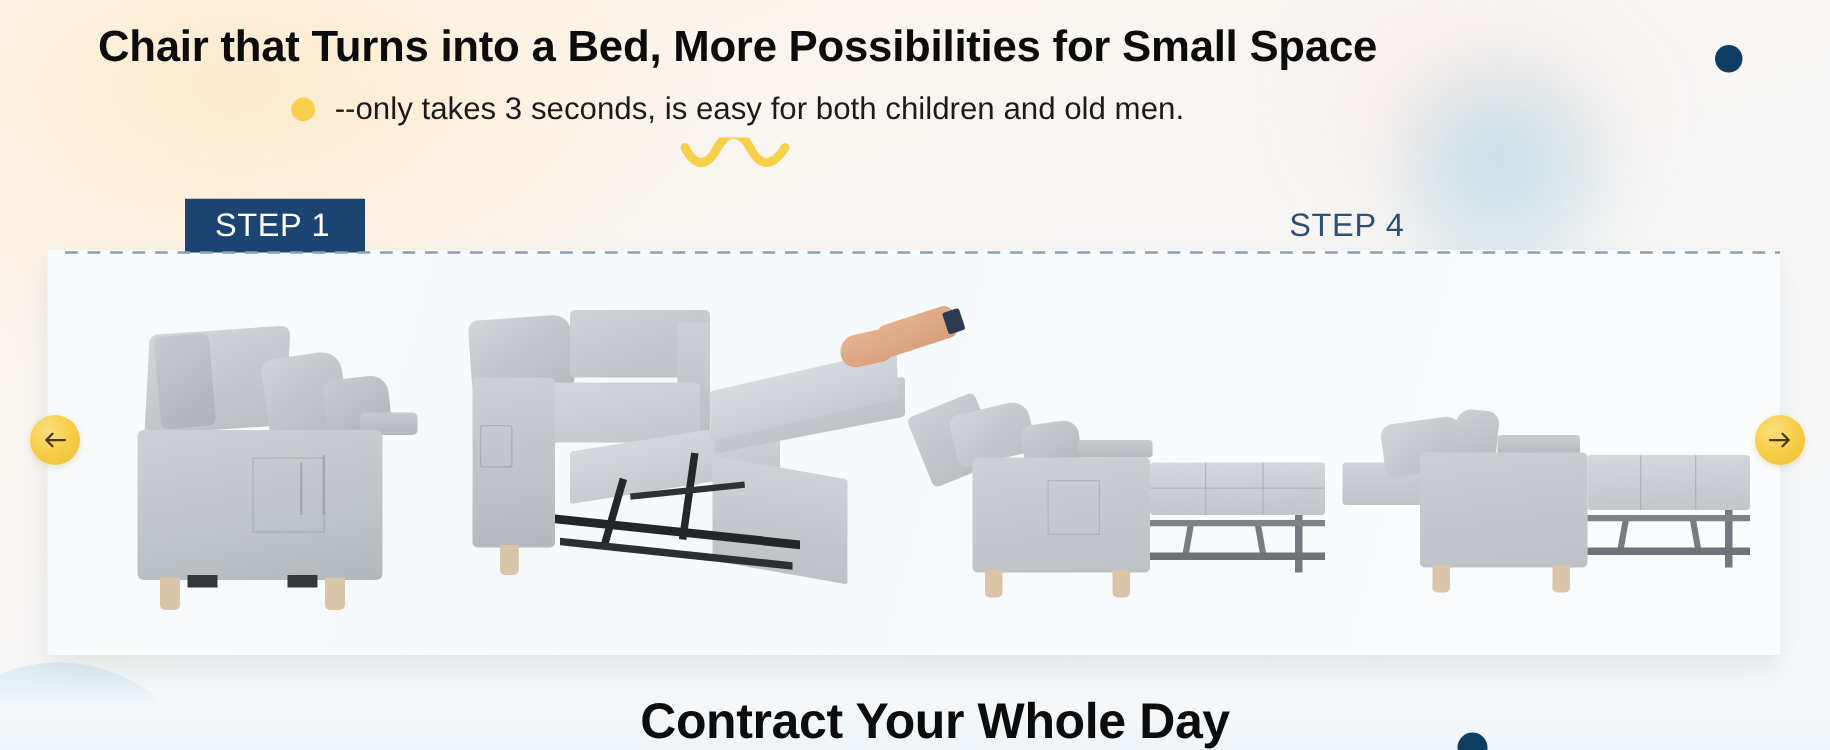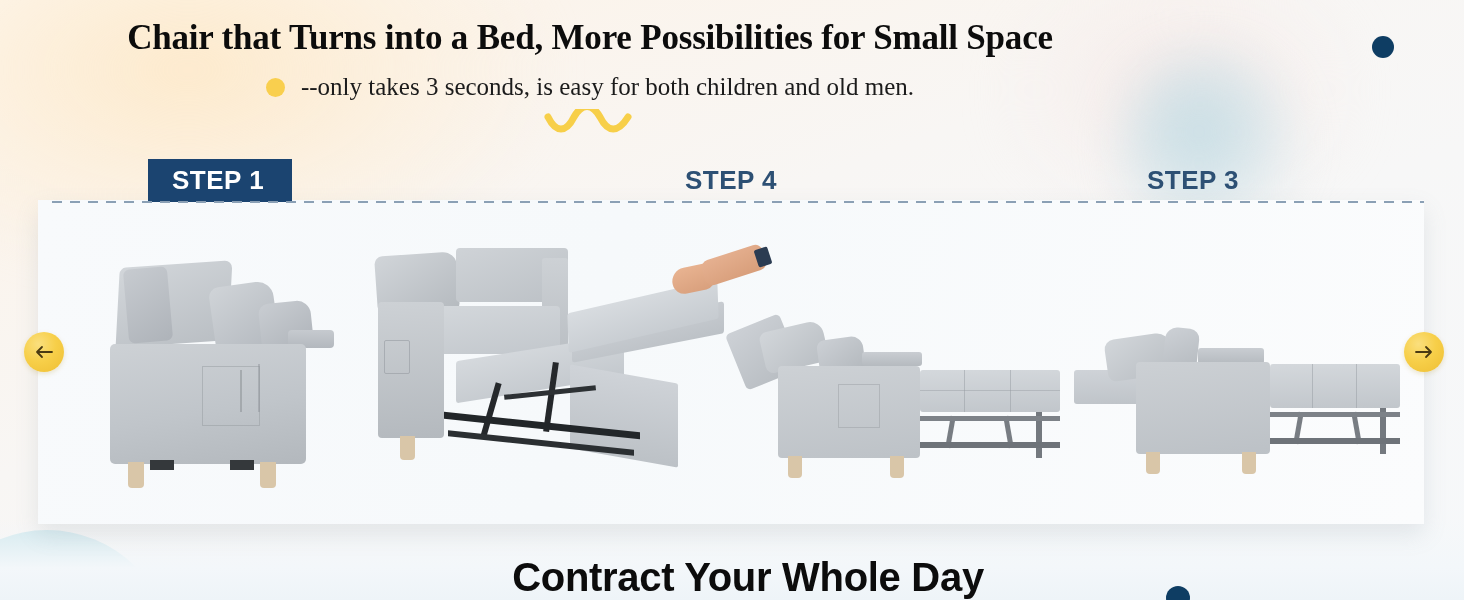--- a/index.html
+++ b/index.html
@@ -40,21 +40,21 @@
     opacity:.85;
     z-index:1;
   }
   .bg-bottom-fade{
     position:absolute; left:0; top:520px; width:1464px; height:80px;
     background:linear-gradient(180deg, rgba(248,250,252,0) 0%, #f3f7fa 60%, #eef4f8 100%);
     z-index:2;
   }
 
   
-  .header{ position:absolute; left:0; top:0; width:1180px; z-index:6;font-family:Liberation Serif, serif; }
+  .header{ position:absolute; left:0; top:0; width:1180px; z-index:6; }
   .title{
     text-align:center;
     font-size:35px;
     font-weight:700;
     letter-spacing:-.2px;
     color:#0c0c0c;
     line-height:1;
     padding-top:20px;
   }
   .title-dot{
@@ -79,21 +79,21 @@
   .squiggle{
     display:flex;justify-content:center; margin-top:8px;
   }
 
   
   .steps{
     position:absolute; left:38px; top:160px; width:1386px; height:44px; z-index:6;
   }
   .steps-row{ display:flex; width:100%; height:40px; }
   .step{
-    flex:1; display:flex; align-items:center; justify-content:center;font-weight:bold;
+    flex:1; display:flex; align-items:center; justify-content:center;
   }
   .step-label{
     font-size:26px; color:#2d5074; letter-spacing:.5px; line-height:1;
   }
   .step.active{ justify-content:flex-start; }
   .step.active .step-label{
     background:#1b4470;
     color:#ffffff;
     padding:8px 28px 9px 24px;
     margin-left:110px;
@@ -278,23 +278,20 @@
 </div>
 
 <div class="steps">
   <div class="steps-row">
     <div class="step active">
       <span class="step-label">STEP 1</span>
     </div>
     <div class="step">
       <span class="step-label">STEP 4</span>
     </div>
-    <div class="step">
-      <span class="step-label">STEP 3</span>
-    </div>
   </div>
   <div class="steps-dash"></div>
 </div>
 
 <div class="panel">
   <div class="panel-inner">
 
     <div class="shot s1" style="left:54px; top:58px;">
       <div class="back"></div>
         <div class="back2"></div>

